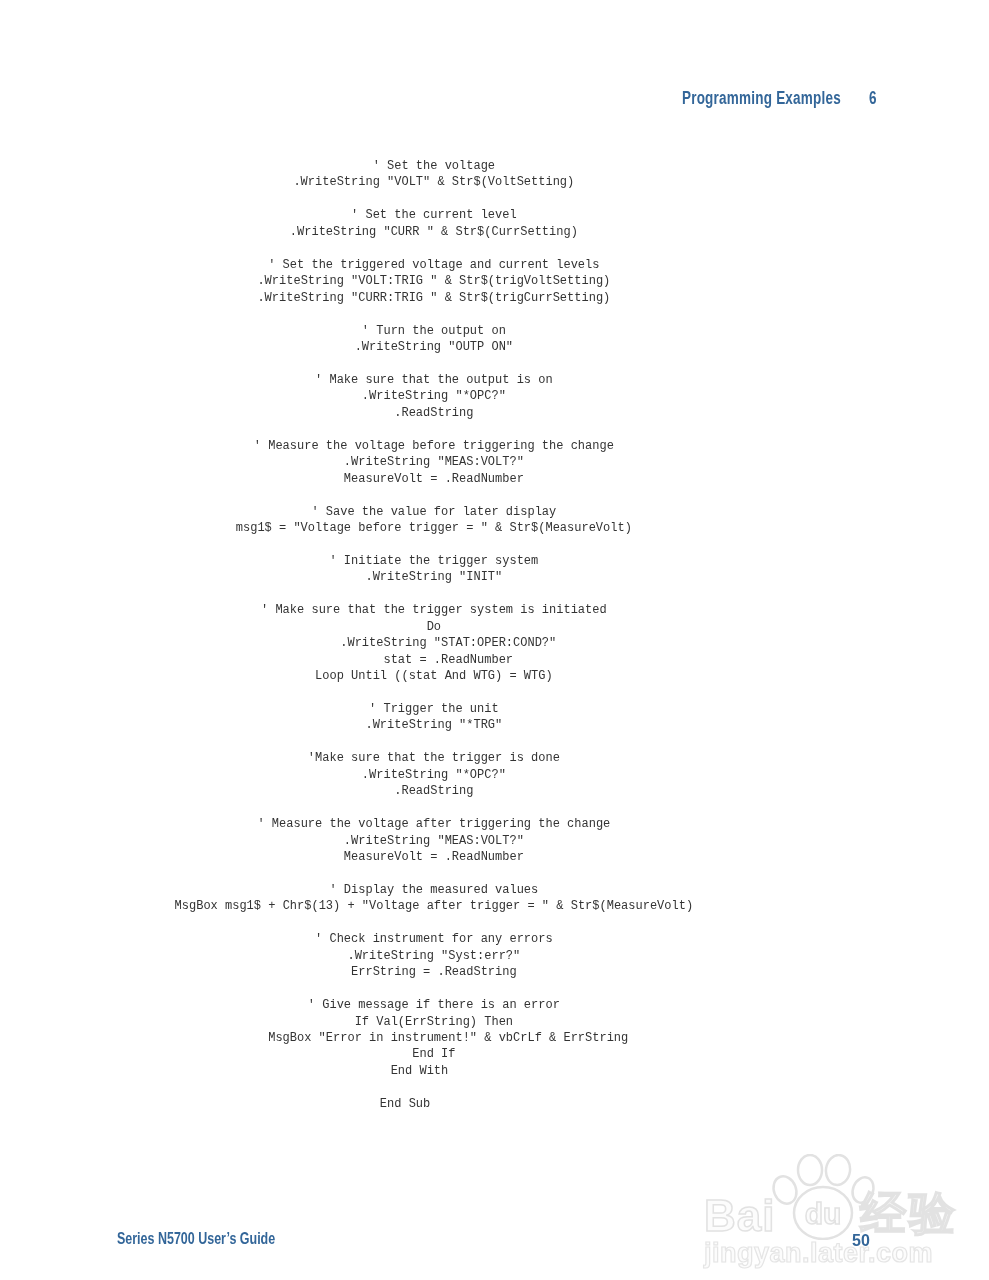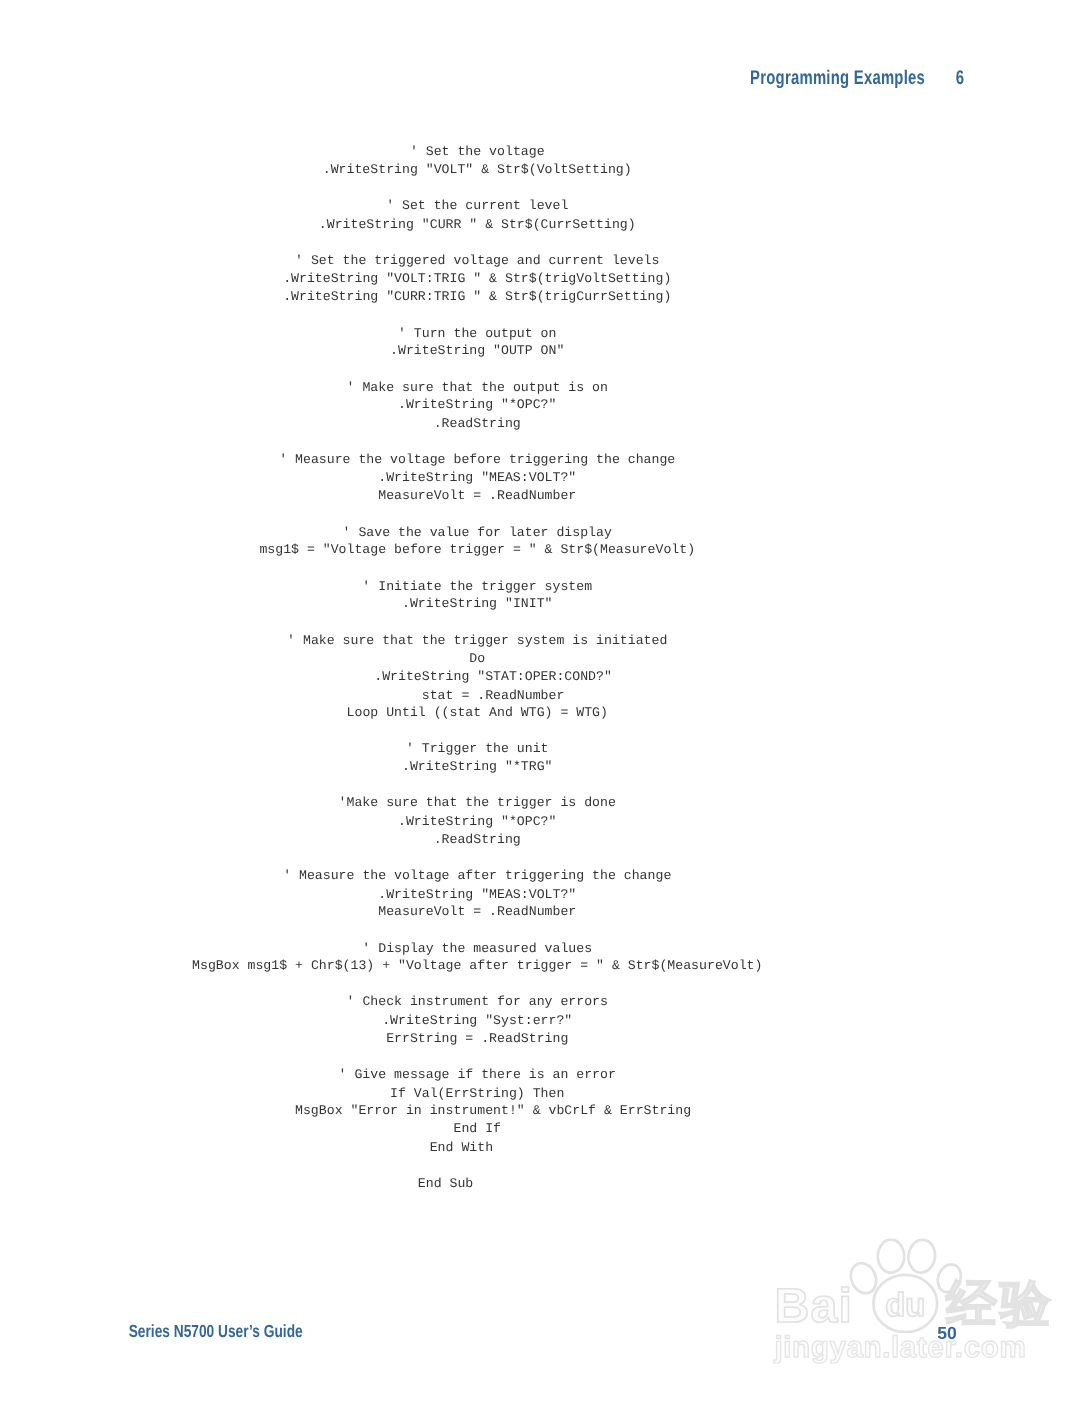--- a/index.html
+++ b/index.html
@@ -3,20 +3,21 @@
 <meta charset="utf-8">
 <style>
   html, body { margin: 0; padding: 0; background: #ffffff; }
   .page {
     position: relative;
     width: 989px;
     height: 1252px;
     background: #ffffff;
     overflow: hidden;
     font-family: "Liberation Sans", sans-serif;
+    margin-top: 28px;
   }
   .header {
     position: absolute;
     top: 61px;
     right: 112px;
     color: #336699;
     font-weight: bold;
     font-size: 18px;
     line-height: 18px;
     white-space: nowrap;

